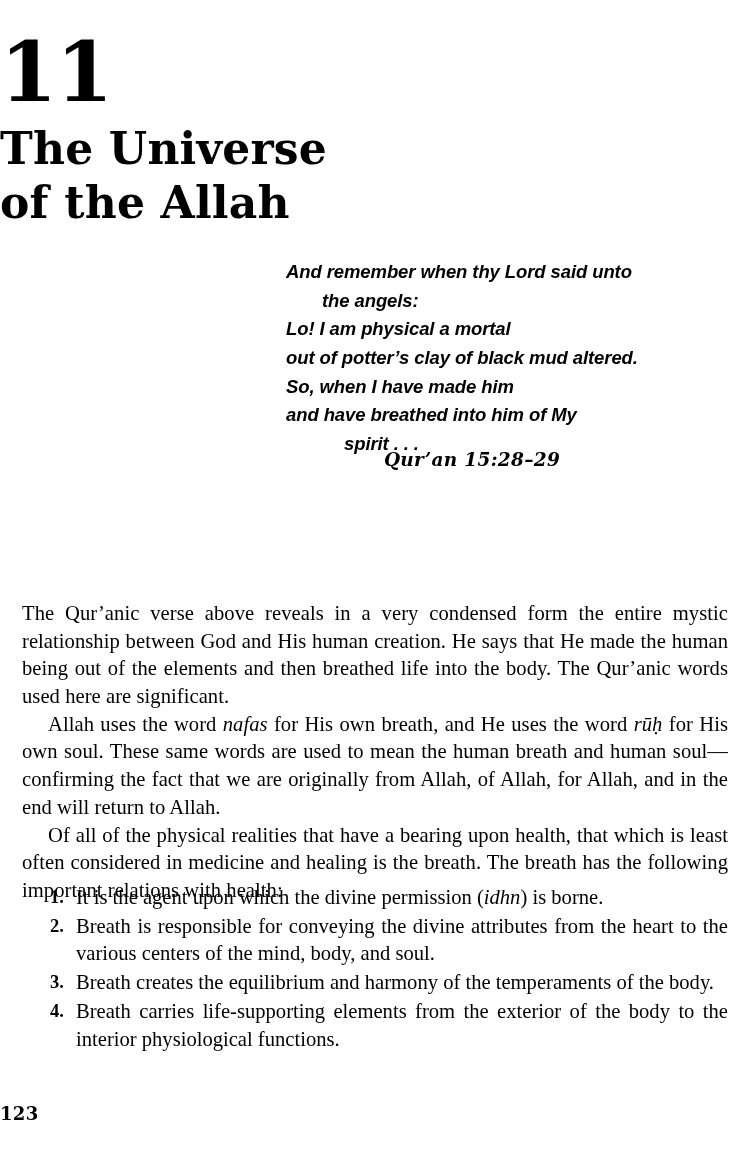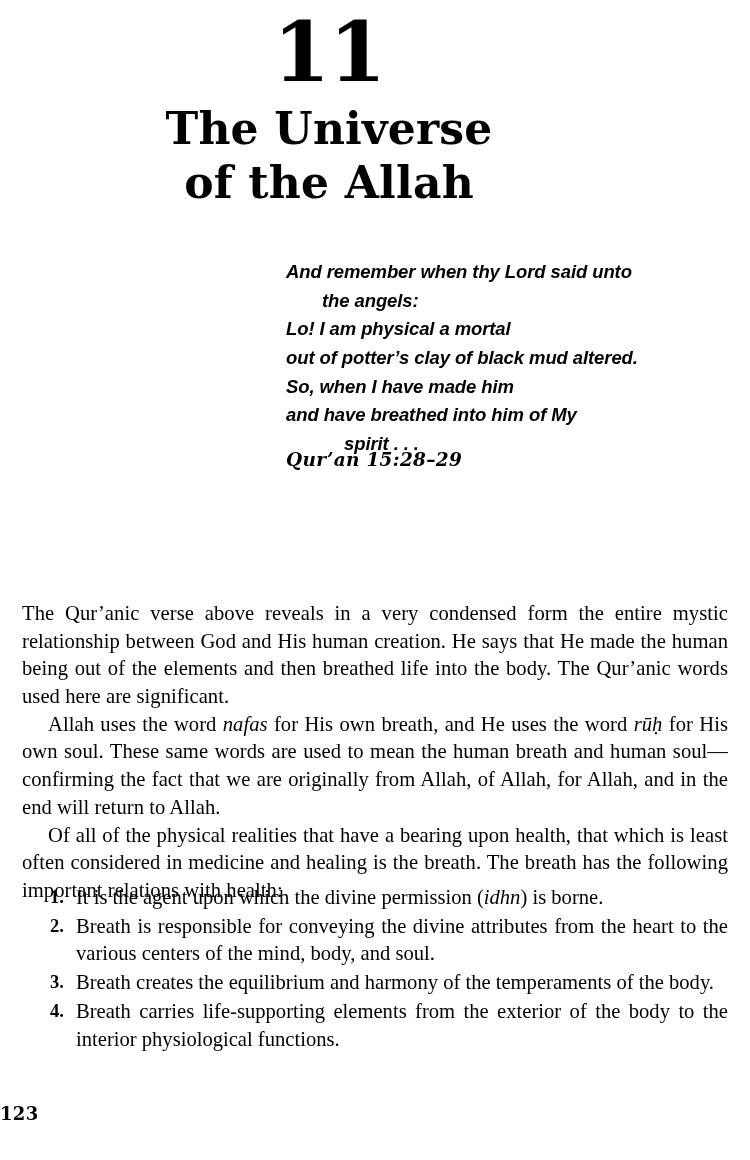--- a/index.html
+++ b/index.html
@@ -21,23 +21,23 @@
     left: 0;
     top: 0;
     width: 750px;
     height: 1160px;
   }
 
   
   .chapter-head {
     position: absolute;
     left: 0;
-    top: 12px;
+    top: 32px;
     width: 658px;
-    text-align: center;
+    text-align: left;
   }
   .chapter-number {
     font-family: "DejaVu Serif", "Liberation Serif", serif;
     font-weight: bold;
     font-size: 82px;
     line-height: 0.98;
     letter-spacing: -1px;
     margin: 0 0 10px 0;
     display: block;
   }
@@ -71,21 +71,21 @@
     white-space: pre;
   }
   .epigraph .eline.ind1 { padding-left: 36px; }
   .epigraph .eline.ind2 { padding-left: 58px; }
 
   .epigraph-source {
     position: absolute;
     left: 286px;
     top: 449px;
     width: 372px;
-    text-align: left;
+    text-align: center;
     font-family: "DejaVu Serif", "Liberation Serif", serif;
     font-weight: bold;
     font-style: italic;
     font-size: 18.5px;
     letter-spacing: 0.3px;
   }
 
   
   .body-col {
     position: absolute;

